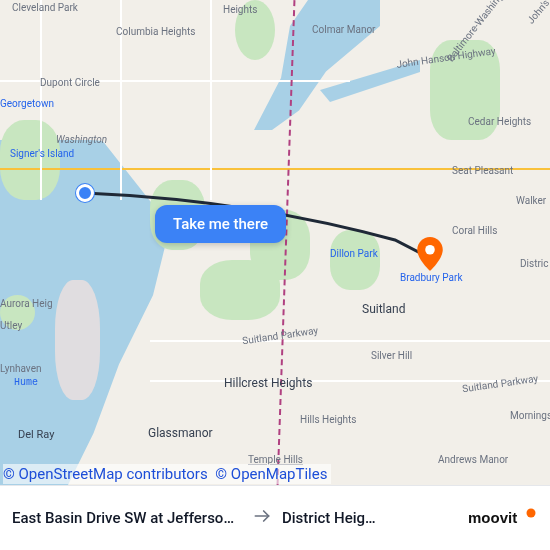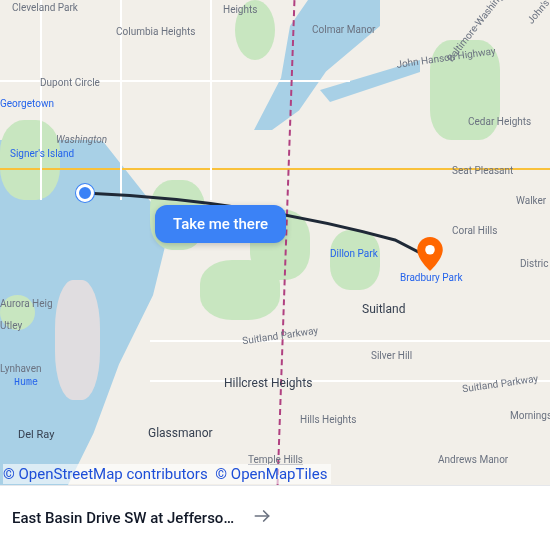--- a/index.html
+++ b/index.html
@@ -145,16 +145,23 @@
 
   <div class="bottombar">
     <div class="route-text">
       <span class="seg origin">East Basin Drive SW at Jefferson …</span>
       <span class="arrow-ico">
         <svg width="20" height="20" viewBox="0 0 24 24" fill="none" stroke="currentColor" stroke-width="2" stroke-linecap="round" stroke-linejoin="round">
             <line x1="4" y1="12" x2="20" y2="12"></line>
             <polyline points="14 6 20 12 14 18"></polyline>
           </svg>
       </span>
+      <span class="seg dest">District Heig…</span>
+    </div>
+    <div class="brand">
+      <svg width="70" height="22" viewBox="0 0 70 22">
+        <text x="0" y="16" font-family="sans-serif" font-size="15" font-weight="700" fill="#111">moovit</text>
+        <circle cx="63" cy="6" r="4.5" fill="#ff6600"></circle>
+      </svg>
     </div>
   </div>
 
 </div>
 
 </body></html>

